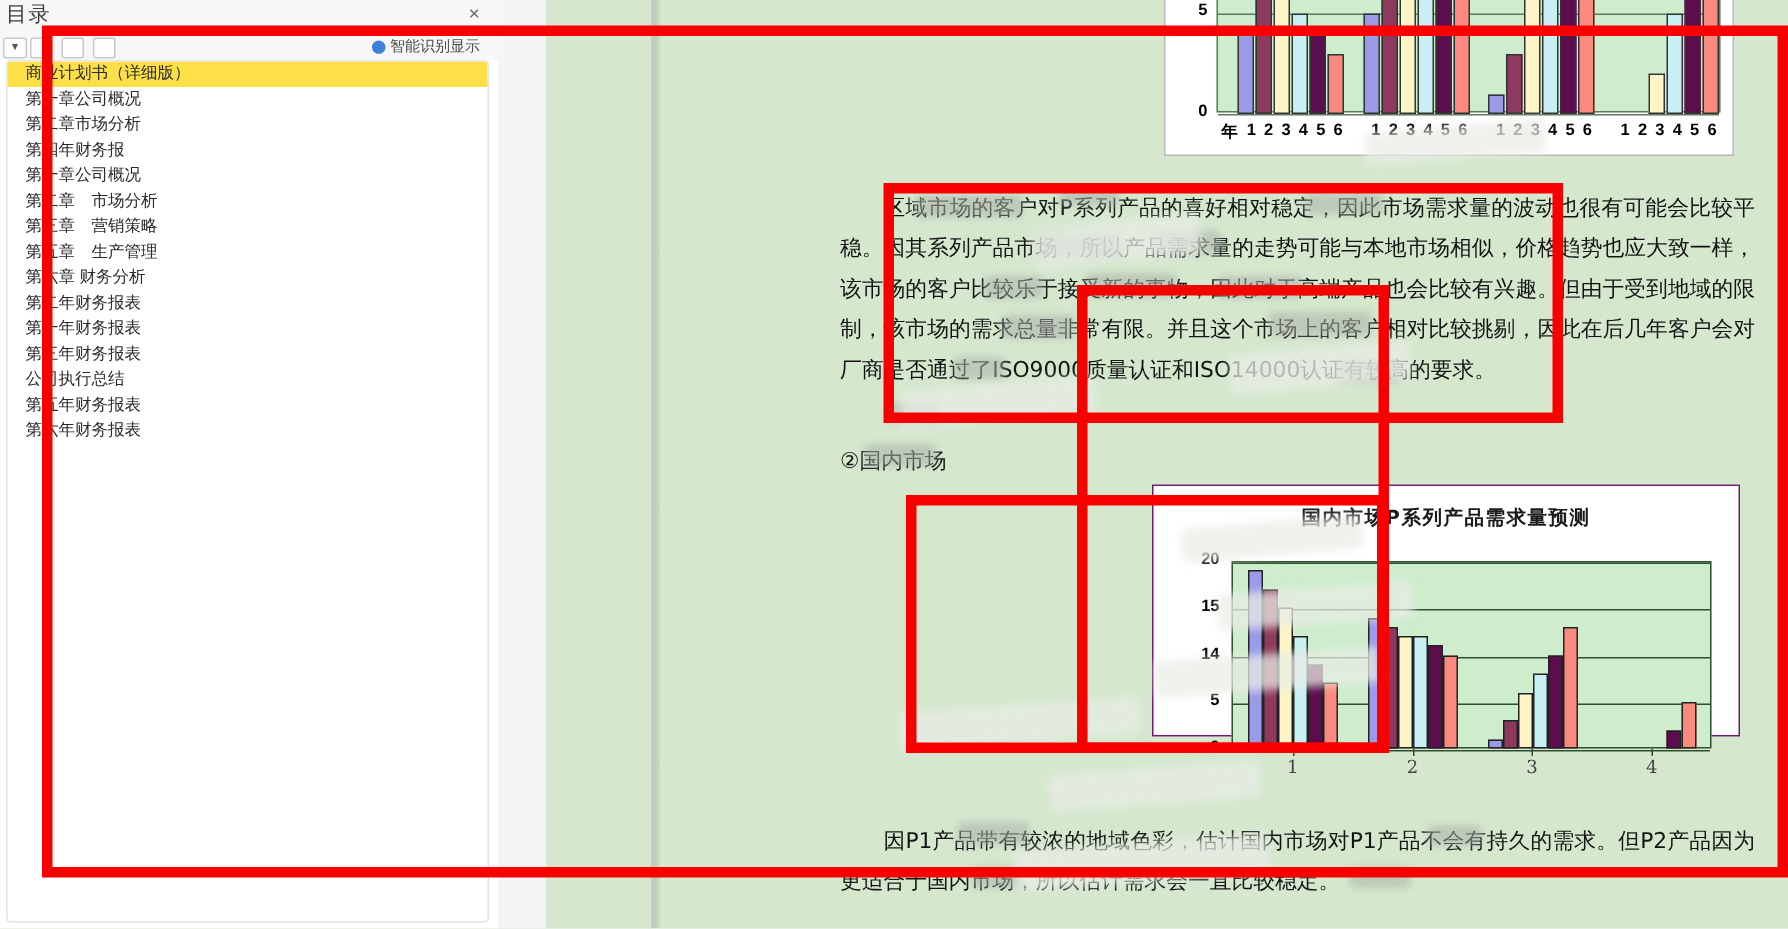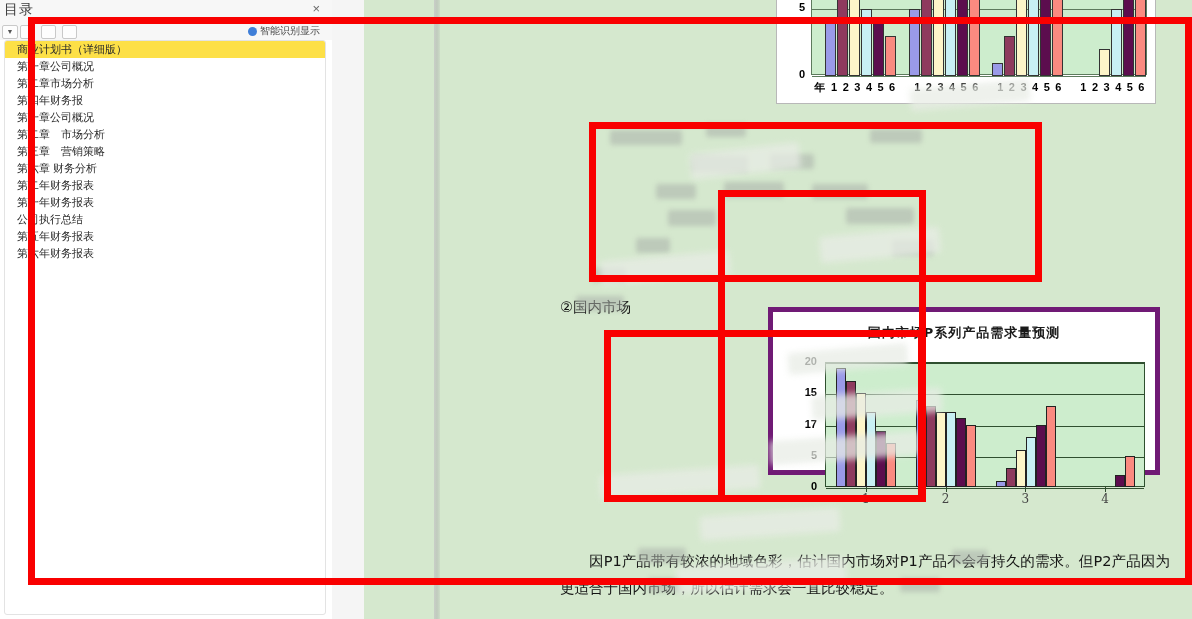--- a/index.html
+++ b/index.html
@@ -119,22 +119,22 @@
     font-family:"DejaVu Sans","Liberation Sans",sans-serif;
   }
   #para-2{
     position:absolute;left:120px;top:548px;width:610px;
     font-size:14.5px;line-height:27px;color:#141414;
     font-family:"DejaVu Sans","Liberation Sans",sans-serif;
     text-align:justify;text-indent:29px;
   }
   
   #chart-bot{
-    position:absolute;left:328px;top:307px;width:392px;height:168px;
-    background:#ffffff;border:5px solid #701a75;box-sizing:border-box;
+    position:absolute;left:328px;top:323px;width:392px;height:168px;
+    background:#ffffff;border:1px solid #701a75;box-sizing:border-box;
   }
   #chart-bot-title{
     position:absolute;left:0;right:0;top:12px;text-align:center;
     font-size:13px;font-weight:bold;color:#1a1a1a;letter-spacing:1px;
     font-family:"DejaVu Sans","Liberation Sans",sans-serif;
   }
   #cb-plot{
     position:absolute;left:52px;top:50px;width:320px;height:125px;
     background:#cdedcd;border:1px solid #2f4f2f;box-sizing:border-box;
   }
@@ -200,23 +200,25 @@
   </div>
 
   <div id="toc-listbox">
       <div class="toc-item selected"><span>商业计划书（详细版）</span></div>
       <div class="toc-item"><span>第一章公司概况</span></div>
       <div class="toc-item"><span>第二章市场分析</span></div>
       <div class="toc-item"><span>第四年财务报</span></div>
       <div class="toc-item"><span>第一章公司概况</span></div>
       <div class="toc-item"><span>第二章　市场分析</span></div>
       <div class="toc-item"><span>第三章　营销策略</span></div>
+      <div class="toc-item"><span>第五章　生产管理</span></div>
       <div class="toc-item"><span>第六章 财务分析</span></div>
       <div class="toc-item"><span>第二年财务报表</span></div>
       <div class="toc-item"><span>第一年财务报表</span></div>
+      <div class="toc-item"><span>第三年财务报表</span></div>
       <div class="toc-item"><span>公司执行总结</span></div>
       <div class="toc-item"><span>第五年财务报表</span></div>
       <div class="toc-item"><span>第六年财务报表</span></div>
     </div>
 </div>
 
 <div id="doc-viewer">
   <div id="doc-gutter-left"></div>
   <div id="page-shadow"></div>
   <div id="doc-left-margin"></div>
@@ -292,20 +294,21 @@
           <div class="ct-xlab" style="width: 12px;">2</div>
           <div class="ct-xlab" style="width: 12px;">3</div>
           <div class="ct-xlab" style="width: 12px;">4</div>
           <div class="ct-xlab" style="width: 12px;">5</div>
           <div class="ct-xlab" style="width: 12px;">6</div>
         </div>
     <div class="ct-ylab" style="top: 91.5px;">5</div>
         <div class="ct-ylab" style="top: 159px;">0</div>
       </div>
 
+    <div id="para-1">区域市场的客户对P系列产品的喜好相对稳定，因此市场需求量的波动也很有可能会比较平稳。因其系列产品市场，所以产品需求量的走势可能与本地市场相似，价格趋势也应大致一样，该市场的客户比较乐于接受新的事物，因此对于高端产品也会比较有兴趣。但由于受到地域的限制，该市场的需求总量非常有限。并且这个市场上的客户相对比较挑剔，因此在后几年客户会对厂商是否通过了ISO9000质量认证和ISO14000认证有较高的要求。</div>
 
     <div id="para-heading">②国内市场</div>
 
     <div id="chart-bot">
       <div id="chart-bot-title">国内市场P系列产品需求量预测</div>
       <div id="cb-plot">
           <div class="cb-grid" style="top: 125px;"></div>
           <div class="cb-grid" style="top: 93.75px;"></div>
           <div class="cb-grid" style="top: 62.5px;"></div>
           <div class="cb-grid" style="top: 31.25px;"></div>
@@ -350,21 +353,21 @@
           </div>
         </div>
       <div id="cb-xaxis">
           <div class="cb-xlab">1</div>
           <div class="cb-xlab">2</div>
           <div class="cb-xlab">3</div>
           <div class="cb-xlab">4</div>
         </div>
     <div class="cb-ylab" style="top: 168px;">0</div>
         <div class="cb-ylab" style="top: 136.75px;">5</div>
-        <div class="cb-ylab" style="top: 105.5px;">17</div>
+        <div class="cb-ylab" style="top: 105.5px;">14</div>
         <div class="cb-ylab" style="top: 74.25px;">15</div>
         <div class="cb-ylab" style="top: 43px;">20</div>
         <div class="cb-tick" style="left: 92.875px;"></div>
         <div class="cb-tick" style="left: 172.625px;"></div>
         <div class="cb-tick" style="left: 252.375px;"></div>
         <div class="cb-tick" style="left: 332.125px;"></div>
       </div>
 
     <div id="para-2">因P1产品带有较浓的地域色彩，估计国内市场对P1产品不会有持久的需求。但P2产品因为更适合于国内市场，所以估计需求会一直比较稳定。</div>
 

